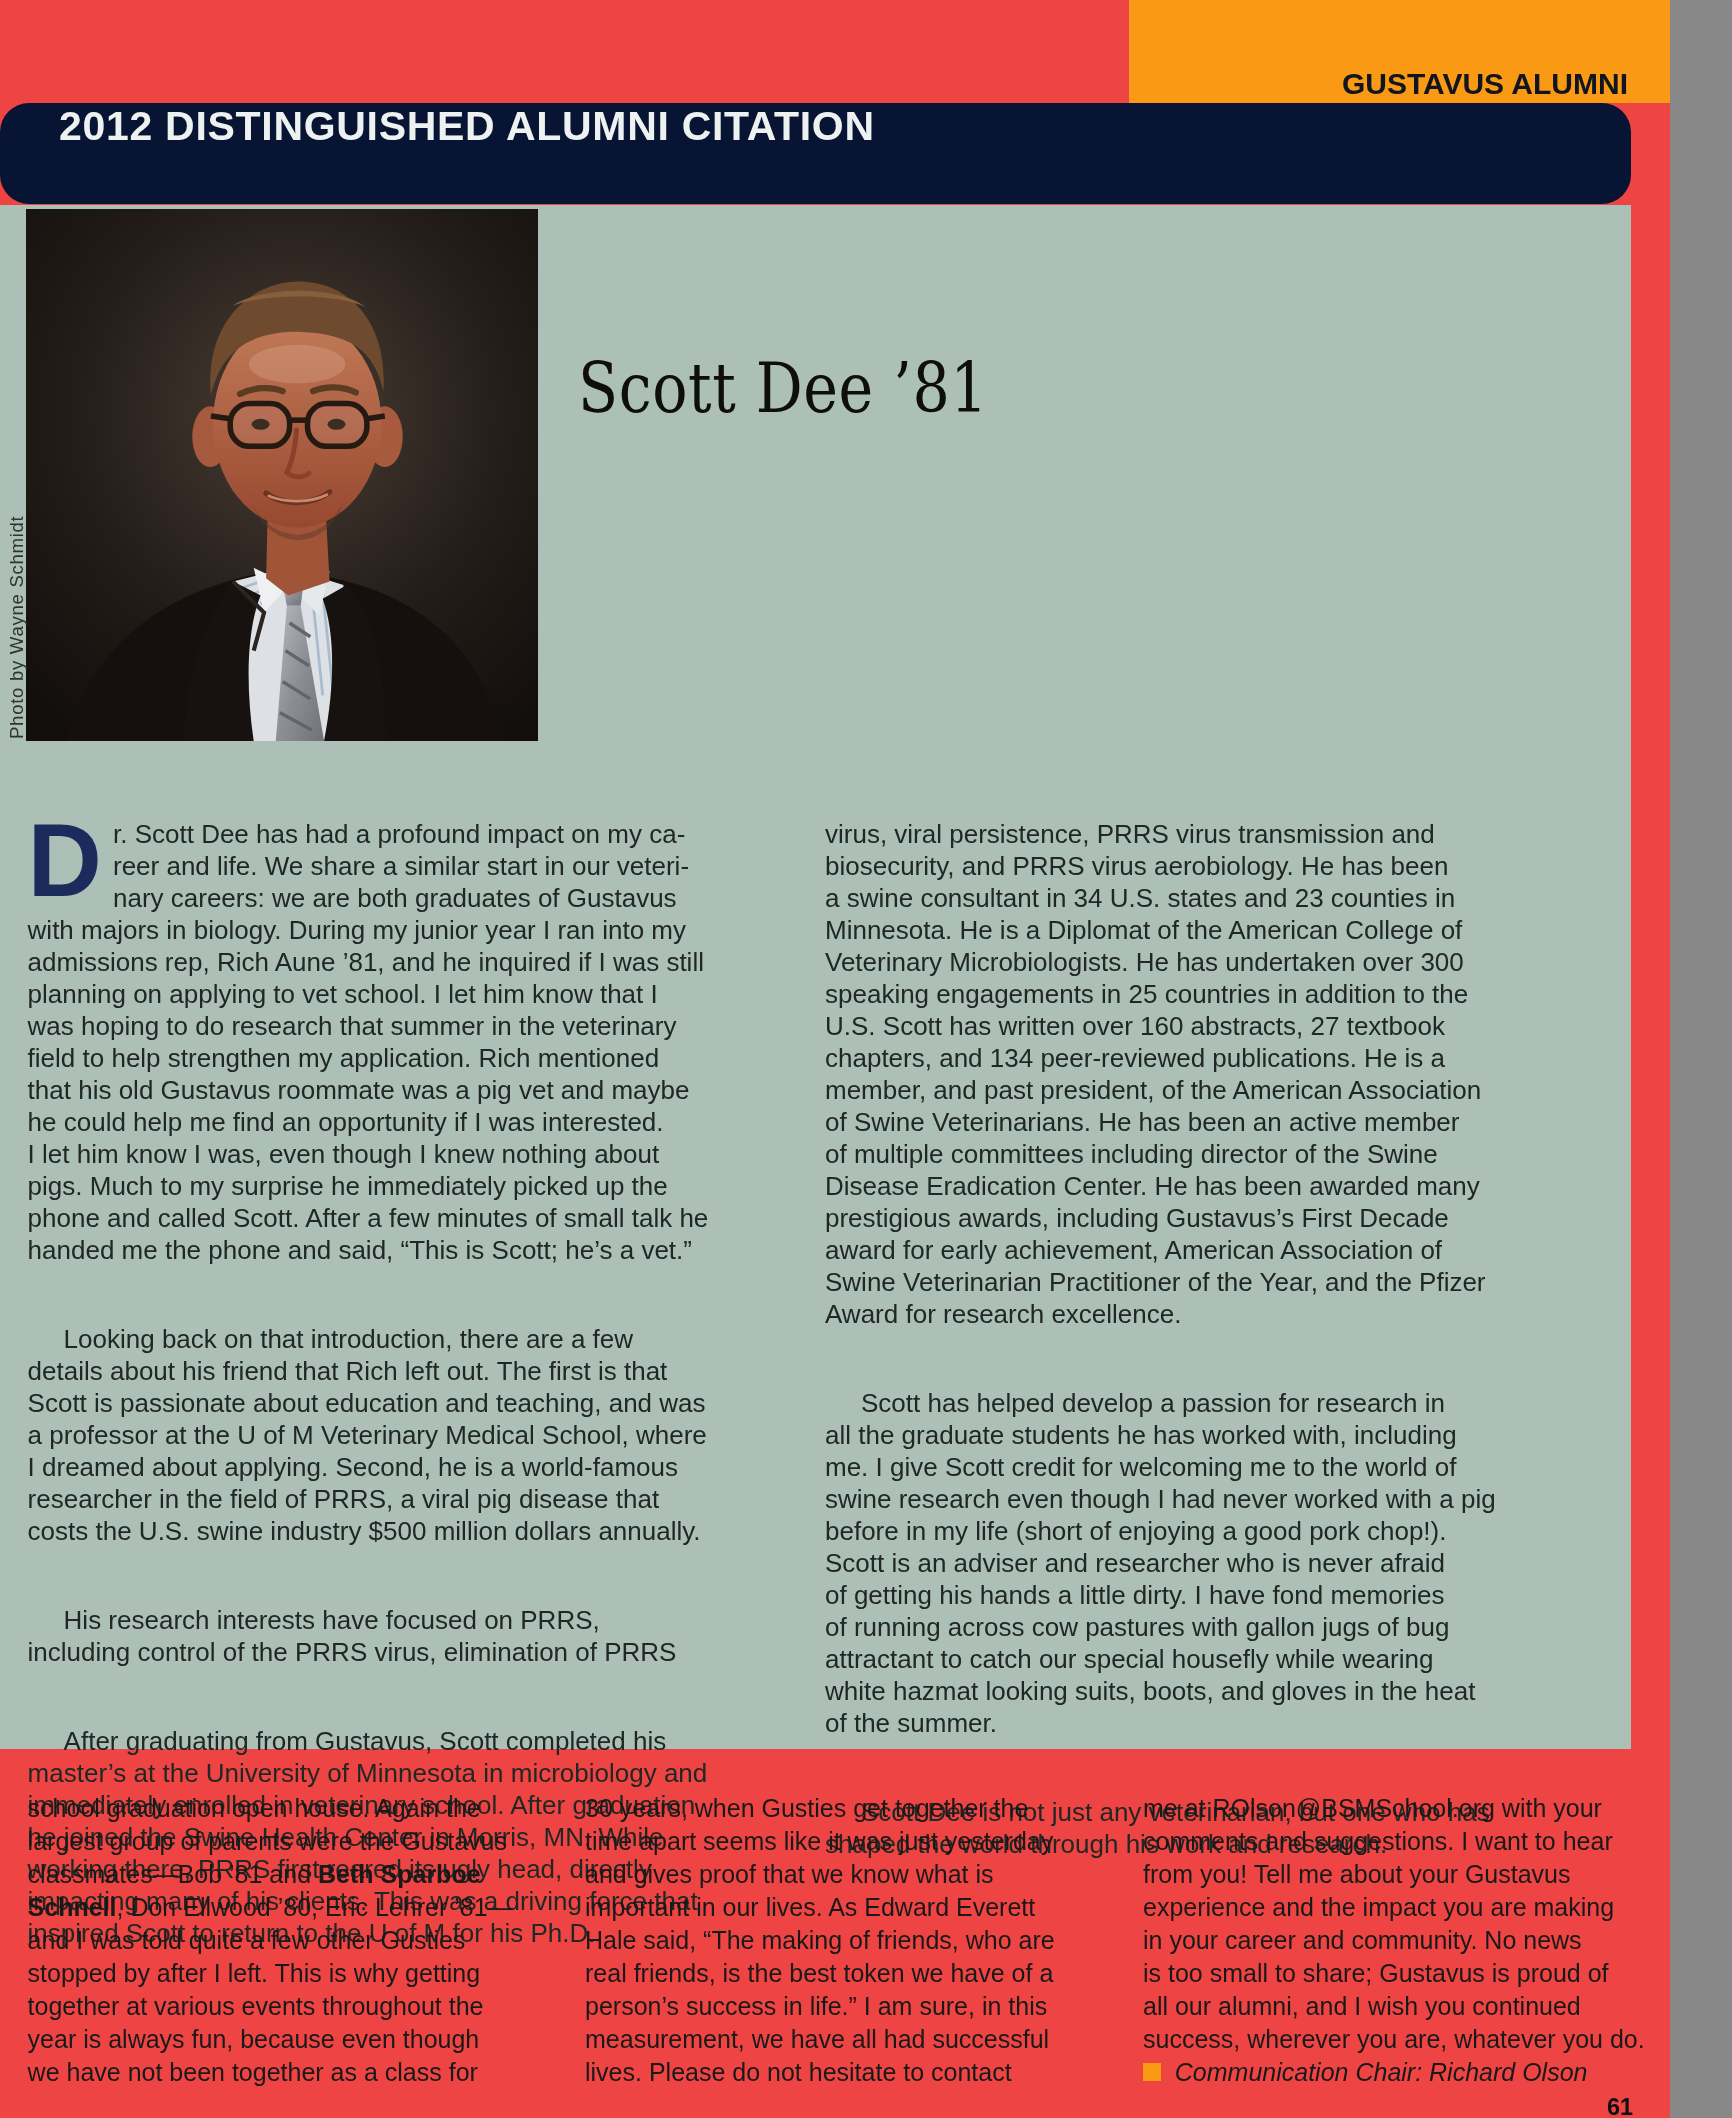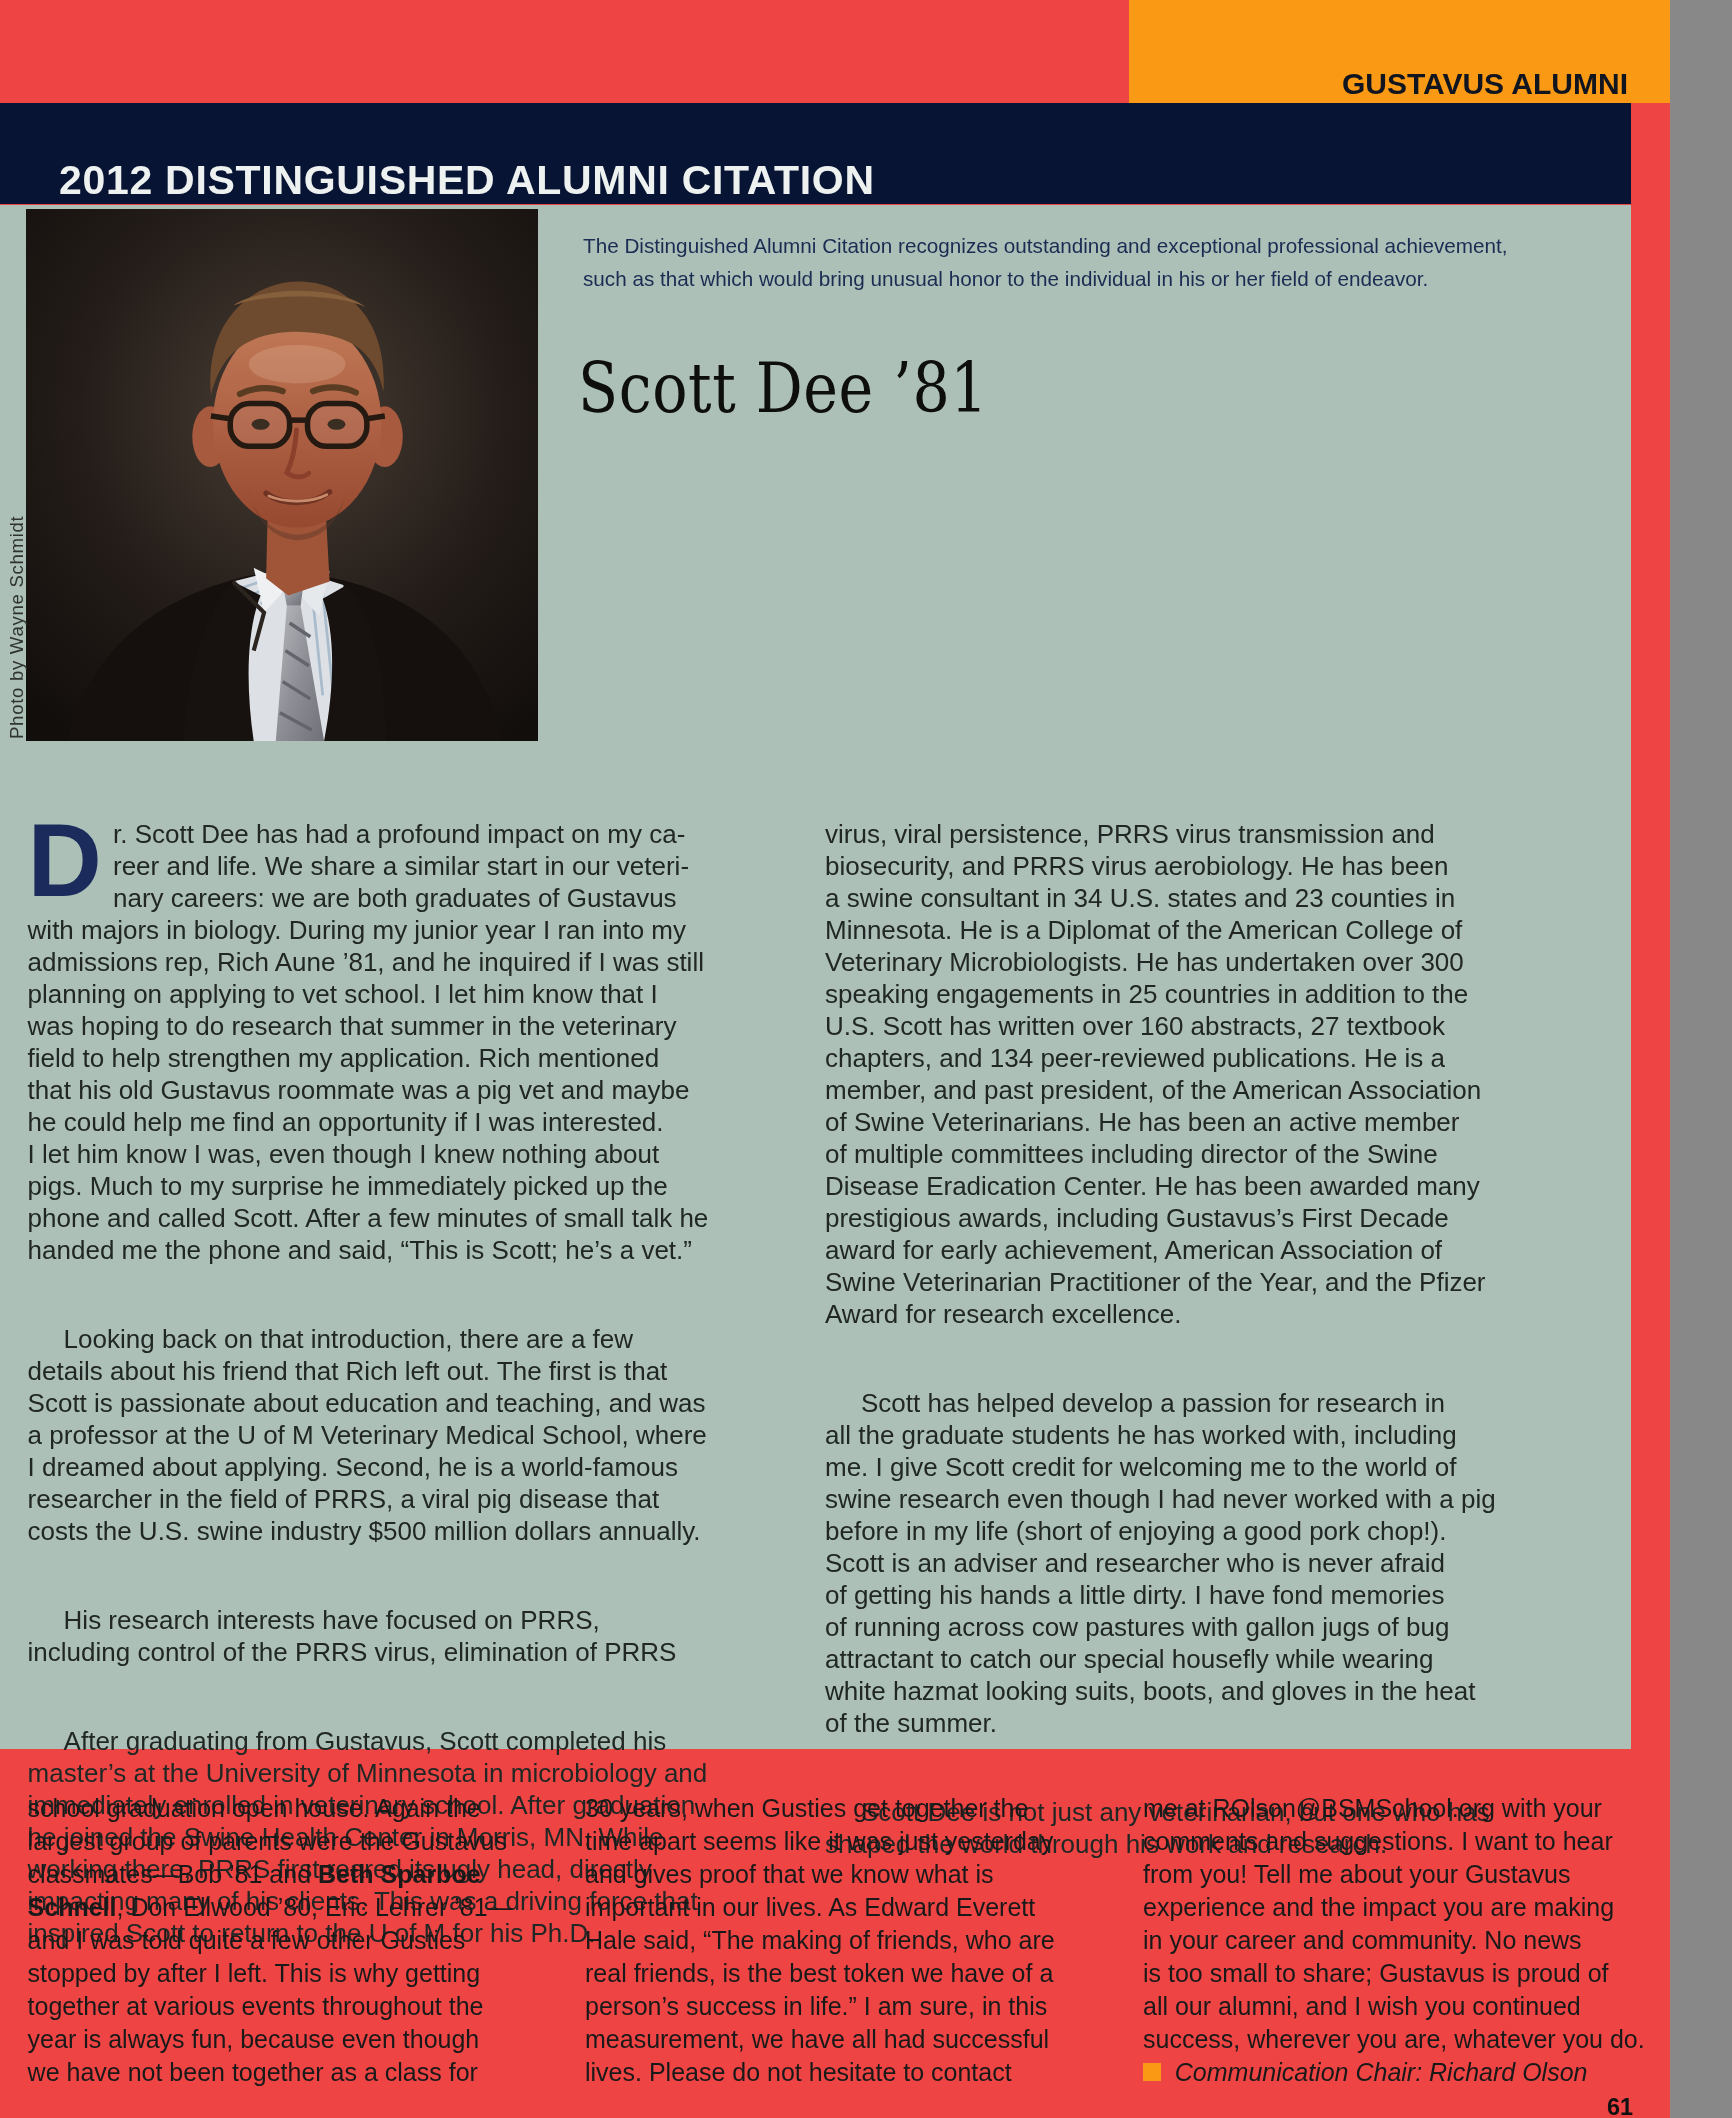--- a/index.html
+++ b/index.html
@@ -16,21 +16,21 @@
     background:#F99914;
   }
   .masthead-label{
     position:absolute;right:104px;top:67px;
     font-size:30px;font-weight:bold;letter-spacing:0px;
     color:#10151F;white-space:nowrap;
   }
   .header-bar{
     position:absolute;left:0;top:103px;width:1631px;height:101px;
     background:#081434;
-    display:flex;align-items:flex-end;
+    display:flex;align-items:flex-start;border-radius:29px;
   }
   .header-title{
     margin-left:59px;
     font-size:41px;font-weight:bold;letter-spacing:0.7px;
     color:#EDF2F0;white-space:nowrap;
   }
   
   .feature-panel{
     position:absolute;left:0;top:205px;width:1631px;height:1544px;
     background:#ACC0B8;
@@ -180,22 +180,20 @@
     <path d="M348,412 C372,430 415,430 440,410" stroke="#6e3322" stroke-width="8" fill="none" stroke-linecap="round"></path>
     <path d="M352,416 C375,426 412,426 436,414" stroke="#c98a6b" stroke-width="4" fill="none" stroke-linecap="round"></path>
 
     <path d="M320,400 C330,450 360,470 393,472 C428,470 458,448 468,398 C455,455 430,478 393,480 C358,478 332,452 320,400 Z" fill="rgba(90,55,40,0.45)"></path>
 
     <ellipse cx="393" cy="225" rx="70" ry="28" fill="rgba(255,225,205,0.18)"></ellipse>
   </svg>
 
   <div class="photo-credit">Photo  by Wayne Schmidt</div>
 
-  <div class="intro-text">The Distinguished Alumni Citation recognizes outstanding and exceptional professional achievement,
-such as that which would bring unusual honor to the individual in his or her field of endeavor.</div>
 
   <div class="honoree-name">Scott Dee ’81</div>
 
 
   <div class="article-col col-left">
     <p><span class="dropcap">D</span><span>r. Scott Dee has had a profound impact on my ca-
 reer and life. We share a similar start in our veteri-
 nary careers: we are both graduates of Gustavus
 with majors in biology. During my junior year I ran into my
 admissions rep, Rich Aune ’81, and he inquired if I was still

